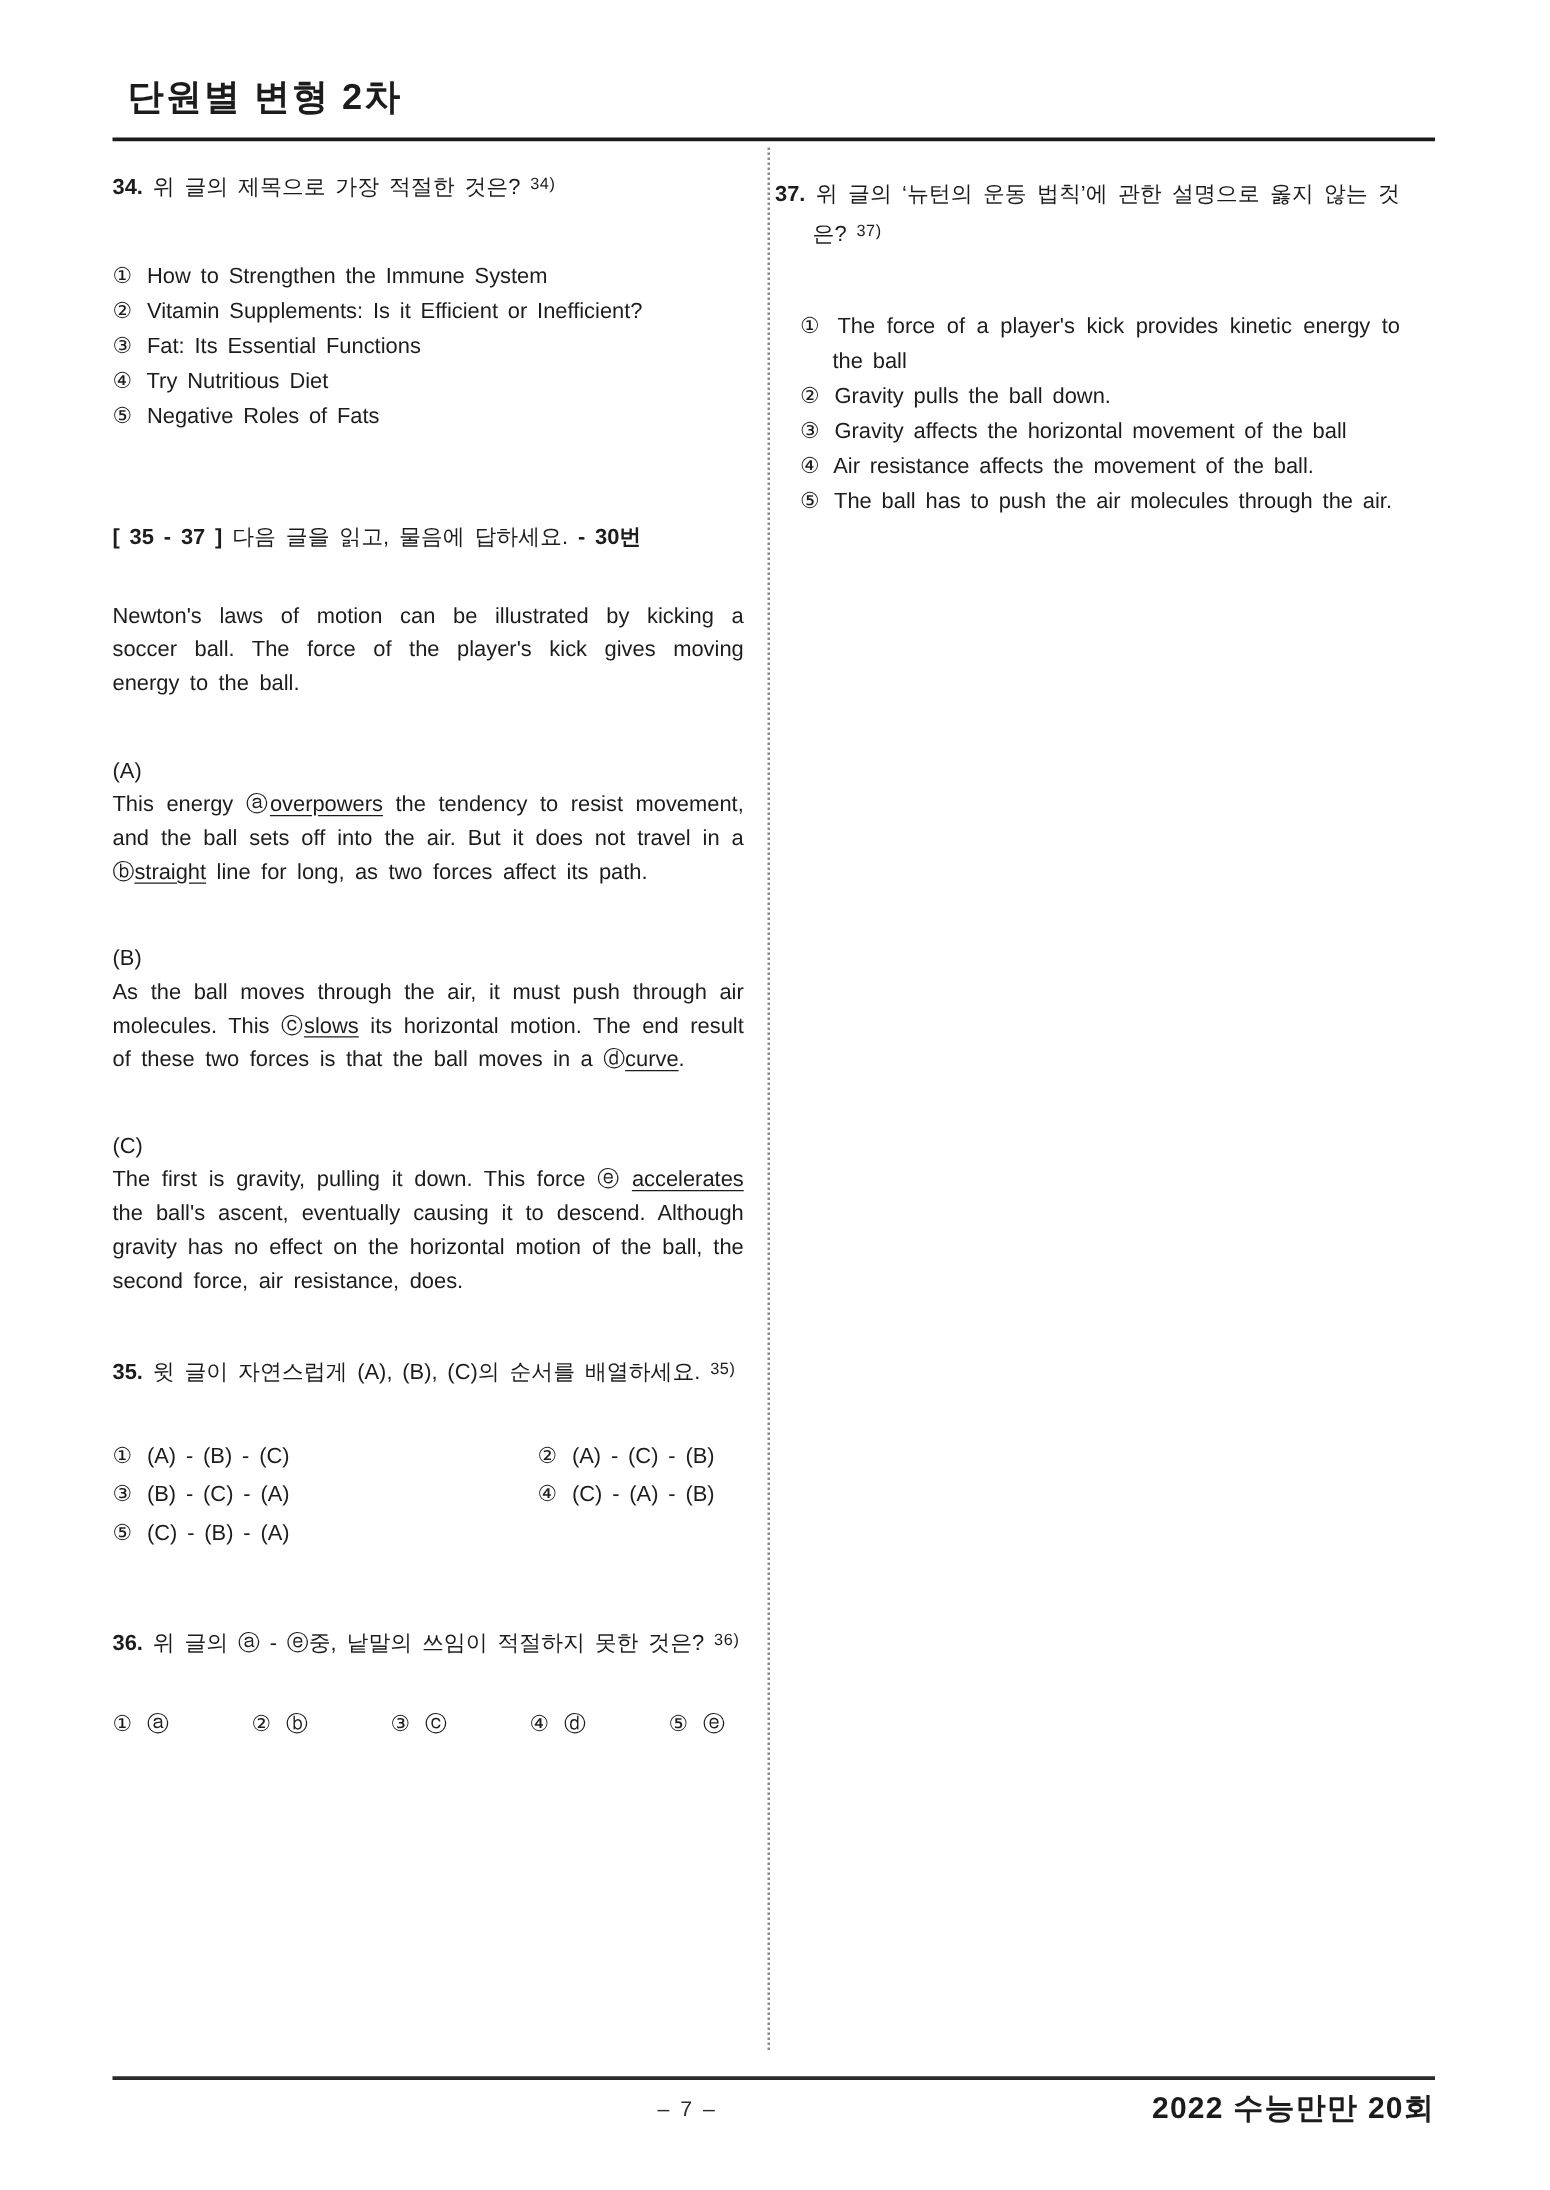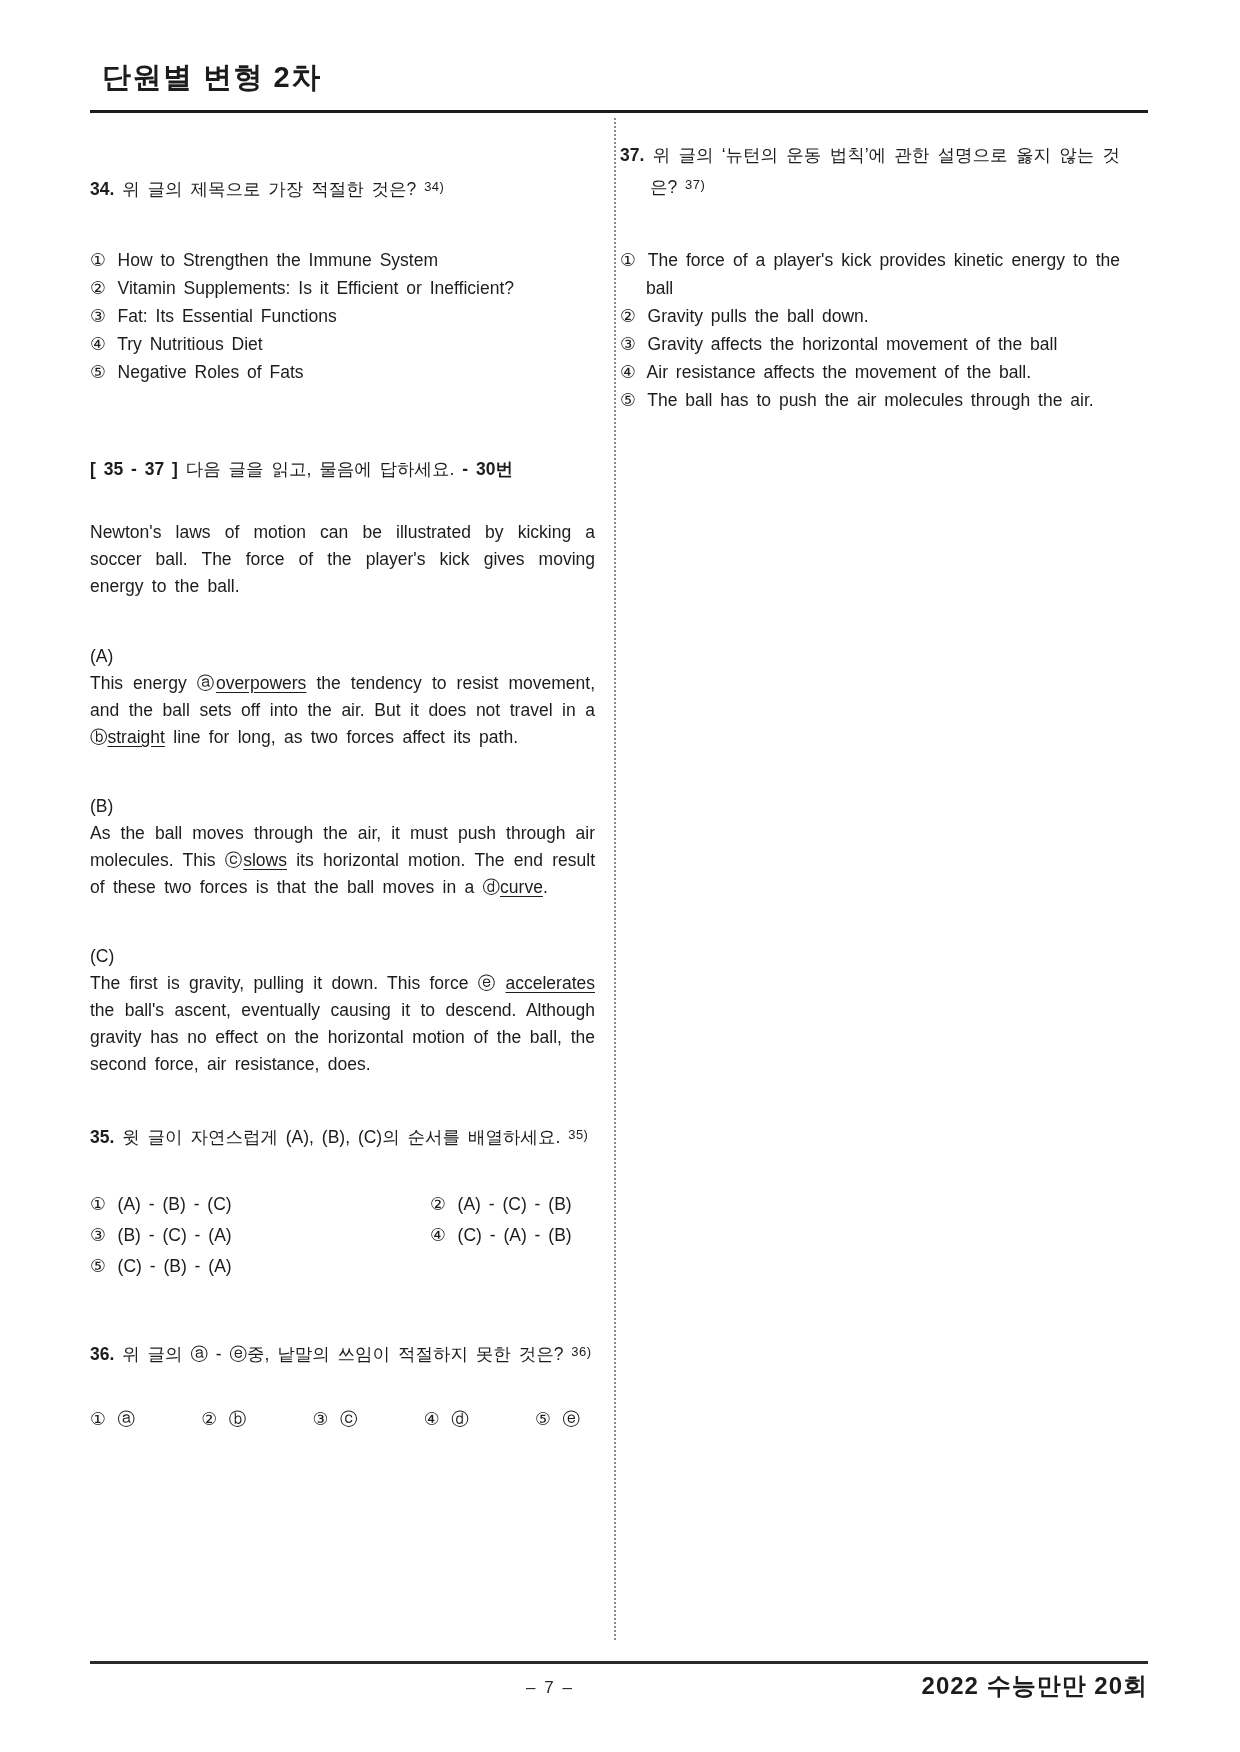--- a/index.html
+++ b/index.html
@@ -22,34 +22,34 @@
   .opt { font-size:17.5px; line-height:28px; padding-left:26px; text-indent:-26px; word-spacing:3px; }
   .opt .marker { margin-right:4px; }
 
   .instr { font-size:17.5px; line-height:27px; word-spacing:3px; }
   .b { font-weight:bold; }
 
   .ptext { margin:0; font-size:17.5px; line-height:27px; text-align:justify; word-spacing:3.5px; }
   .psec-label { font-size:17.5px; line-height:27px; }
   .u { text-decoration:underline; text-underline-offset:3px; }
 
-  .q34-head { margin-bottom:43px;margin-top:40px; }
+  .q34-head { margin-bottom:43px; }
   .opts34   { margin-bottom:70px; }
   .instr    { margin-bottom:36px; }
   .intro    { margin-bottom:43px; }
   .psec     { margin-bottom:42px; }
   .q35-head { margin-bottom:38px; }
   .opts35   { margin-bottom:56px; display:grid; grid-template-columns:340px 1fr; row-gap:2px; }
   .opts35 .opt { line-height:29px; }
   .q36-head { margin-bottom:36px; line-height:30px; }
   .q35-head { line-height:30px; }
   .opts36   { display:flex; justify-content:space-between; width:490px; font-size:17.5px; line-height:27px; }
   .opts36 .opt { padding-left:0; text-indent:0; }
   .q37-head { margin-bottom:44px; line-height:30px; }
-  .opts37 .opt { text-align:justify; }
+  .opts37 .opt { text-align:justify;margin-left:20px; }
 
   .footer-rule { position:absolute; left:90px; top:1661px; width:1058px; height:3px; background:#2a2a2a; }
   .page-num { position:absolute; left:470px; top:1678px; width:160px; text-align:center; font-size:17px; letter-spacing:2px; color:#2a2a2a; }
   .edition  { position:absolute; right:92px; top:1670px; font-size:24px; font-weight:bold; letter-spacing:1px; }
 </style>
 </head>
 <body>
 
 <div class="page">
 

